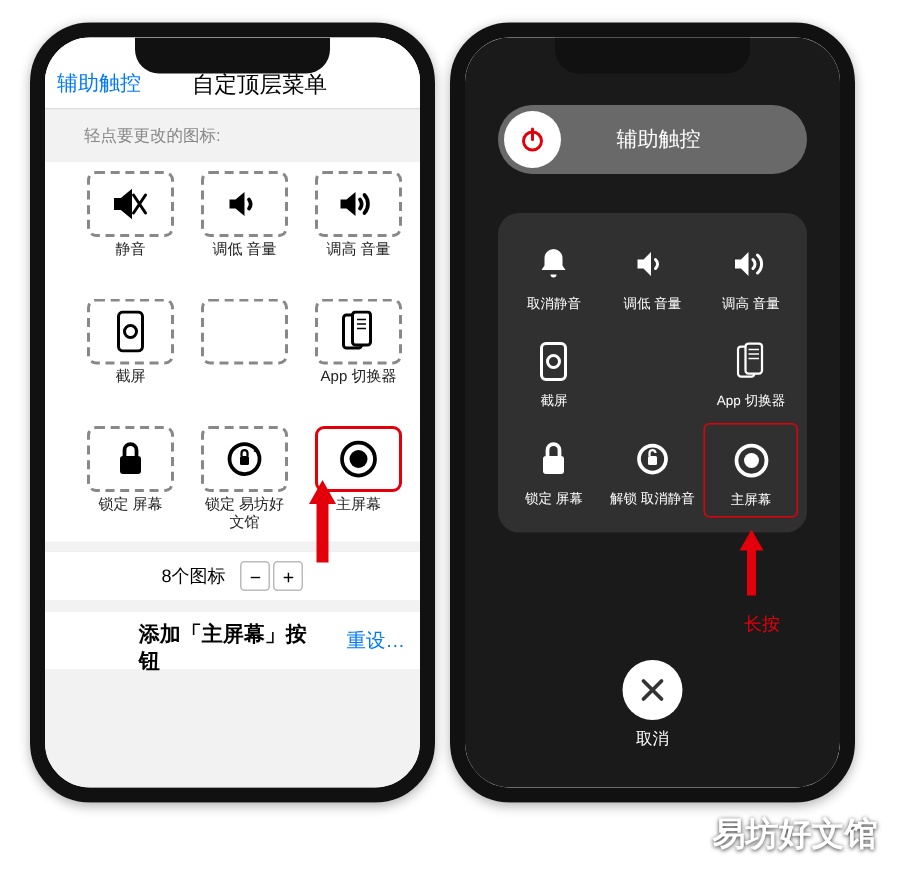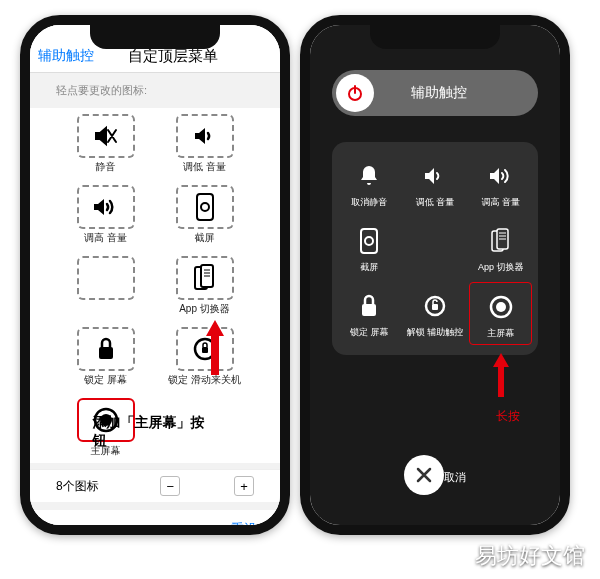--- a/index.html
+++ b/index.html
@@ -6,48 +6,48 @@
 body{background:#fff;width:600px;height:579px;position:relative;overflow:hidden}
 .phones{display:flex;gap:10px;padding:15px 20px}
 .phone{width:270px;height:520px;border-radius:40px;border:10px solid #111;position:relative;overflow:hidden;box-shadow:0 2px 8px rgba(0,0,0,.3)}
 .notch{position:absolute;top:0;left:50%;transform:translateX(-50%);width:130px;height:24px;background:#111;border-radius:0 0 16px 16px;z-index:10}
 .screen{width:100%;height:100%;position:relative}
 .s1{background:#f2f2f2}
 .hdr{display:flex;align-items:flex-start;padding:22px 8px 6px;background:#fff;border-bottom:1px solid #ddd}
 .back{color:#007aff;font-size:14px}
 .ttl{flex:1;text-align:center;font-size:15px;font-weight:400;margin-left:-20px}
 .sub{padding:10px 26px;font-size:11px;color:#888}
-.grid{display:grid;grid-template-columns:repeat(2,1fr);gap:0;padding:0 26px;background:#fff}
+.grid{display:grid;grid-template-columns:repeat(3,1fr);gap:14px;padding:0 26px;background:#fff}
 .cell{display:flex;flex-direction:column;align-items:center;padding:6px 2px}
 .ico-box{width:58px;height:44px;border:2px dashed #888;border-radius:6px;display:flex;align-items:center;justify-content:center;margin-bottom:3px}
 .ico-box.hl{border:2px solid #e3000b}
 .lbl{font-size:10px;text-align:center;color:#222;line-height:1.2}
-.cnt-row{display:flex;align-items:center;justify-content:space-between;padding:6px 26px;background:#fff;border-top:1px solid #eee;margin-top:6px}
+.cnt-row{display:flex;align-items:center;justify-content:center;padding:6px 26px;background:#fff;border-top:1px solid #eee;margin-top:6px}
 .cnt{font-size:12px;margin-right:8px}
 .step{width:20px;height:20px;border:1px solid #bbb;border-radius:3px;display:flex;align-items:center;justify-content:center;margin-left:2px;font-size:13px}
 .rst{text-align:right;color:#007aff;font-size:13px;padding:10px;background:#fff;margin-top:8px}
 .ann1{position:absolute;bottom:75px;left:50%;transform:translateX(-50%);color:#000000;font-size:14px;font-weight:700}
 .arr1{position:absolute;bottom:145px;right:52px}
 .s2{background:#1a1a1a}
 .slider-wrap{padding:45px 22px 16px}
 .slider{height:46px;background:rgba(255,255,255,.35);border-radius:23px;display:flex;align-items:center;padding:4px}
 .pow{width:38px;height:38px;background:#fff;border-radius:50%;display:flex;align-items:center;justify-content:center}
 .sldtxt{flex:1;text-align:center;color:#fff;font-size:14px;margin-left:-30px}
 .panel{margin:10px 22px 0;background:rgba(50,50,50,.95);border-radius:14px;padding:10px 6px}
 .grid2{display:grid;grid-template-columns:repeat(3,1fr);gap:3px}
 .cell2{display:flex;flex-direction:column;align-items:center;padding:6px 2px}
 .ico2{width:50px;height:36px;display:flex;align-items:center;justify-content:center;margin-bottom:3px}
 .cell2.hl{border:1.5px solid #e3000b;border-radius:4px}
 .lbl2{font-size:9px;color:#fff;text-align:center;line-height:1.2}
-.close{position:absolute;bottom:25px;left:50%;transform:translateX(-50%);display:flex;flex-direction:row;align-items:center}
+.close{position:absolute;bottom:25px;left:50%;transform:translateX(-50%);display:flex;flex-direction:column;align-items:center}
 .xbtn{width:40px;height:40px;background:#fff;border-radius:50%;display:flex;align-items:center;justify-content:center;margin-bottom:5px}
 .xlbl{color:#fff;font-size:11px}
 .ann2{position:absolute;bottom:100px;right:40px;color:#e3000b;font-size:12px;font-weight:500}
 .arr2{position:absolute;bottom:124px;right:48px}
-.wm{position:absolute;bottom:8px;right:15px;color:#fff;font-size:22px;font-weight:400;text-shadow:0 1px 3px rgba(0,0,0,.8);z-index:20}
+.wm{position:absolute;bottom:8px;right:15px;color:#fff;font-size:22px;font-weight:700;text-shadow:0 1px 3px rgba(0,0,0,.8);z-index:20}
 svg{display:block}
 </style>
 </head>
 <body>
 
 <div class="phones">
 
 <div class="phone">
 <div class="notch"></div>
 <div class="screen s1">
@@ -123,21 +123,21 @@
 <div class="cell">
             <div class="ico-box">
               <svg width="28" height="28" viewBox="0 0 28 28">
                 <circle cx="14" cy="14" r="10" fill="none" stroke="#000" stroke-width="2.5"></circle>
                 <path d="M22 6l2 4-4-1" fill="#000"></path>
                 <rect x="11" y="12" width="6" height="6" rx="1" fill="#000"></rect>
                 <path d="M12 12v-2a2 2 0 014 0v2" fill="none" stroke="#000" stroke-width="1.5"></path>
               </svg>
             </div>
             <span class="lbl">锁定
-滑动来关机</span>
+易坊好文馆</span>
           </div>
 <div class="cell">
             <div class="ico-box hl">
               <svg width="28" height="28" viewBox="0 0 28 28">
                 <circle cx="14" cy="14" r="11" fill="none" stroke="#000" stroke-width="2.5"></circle>
                 <circle cx="14" cy="14" r="6" fill="#000"></circle>
               </svg>
             </div>
             <span class="lbl">主屏幕</span>
           </div>
@@ -237,21 +237,21 @@
 <div class="cell2">
               <div class="ico2">
                 <svg width="26" height="26" viewBox="0 0 26 26">
                   <circle cx="13" cy="13" r="9" fill="none" stroke="#fff" stroke-width="2.5"></circle>
                   <path d="M20 6l2 3-3-1" fill="#fff"></path>
                   <rect x="10" y="11" width="6" height="6" rx="1" fill="#fff"></rect>
                   <path d="M11 11v-2a2 2 0 014 0" fill="none" stroke="#fff" stroke-width="1.5"></path>
                 </svg>
               </div>
               <span class="lbl2">解锁
-辅助触控</span>
+取消静音</span>
             </div>
 <div class="cell2 hl">
               <div class="ico2">
                 <svg width="26" height="26" viewBox="0 0 26 26">
                   <circle cx="13" cy="13" r="10" fill="none" stroke="#fff" stroke-width="2.5"></circle>
                   <circle cx="13" cy="13" r="5" fill="#fff"></circle>
                 </svg>
               </div>
               <span class="lbl2">主屏幕</span>
             </div>

